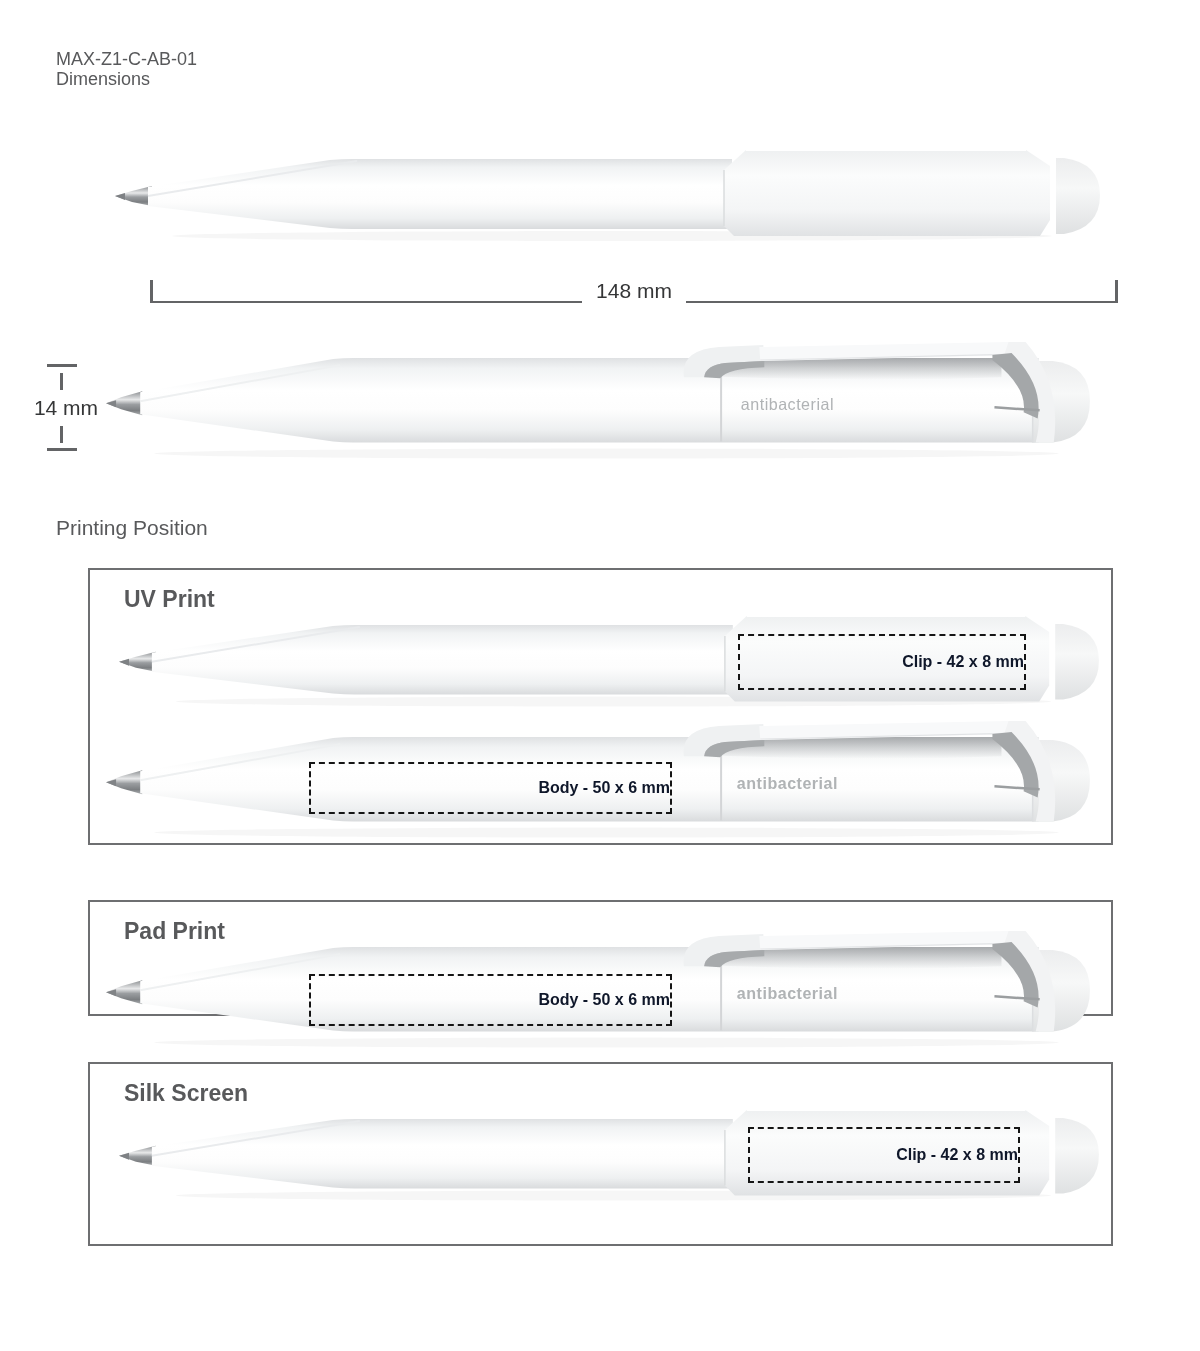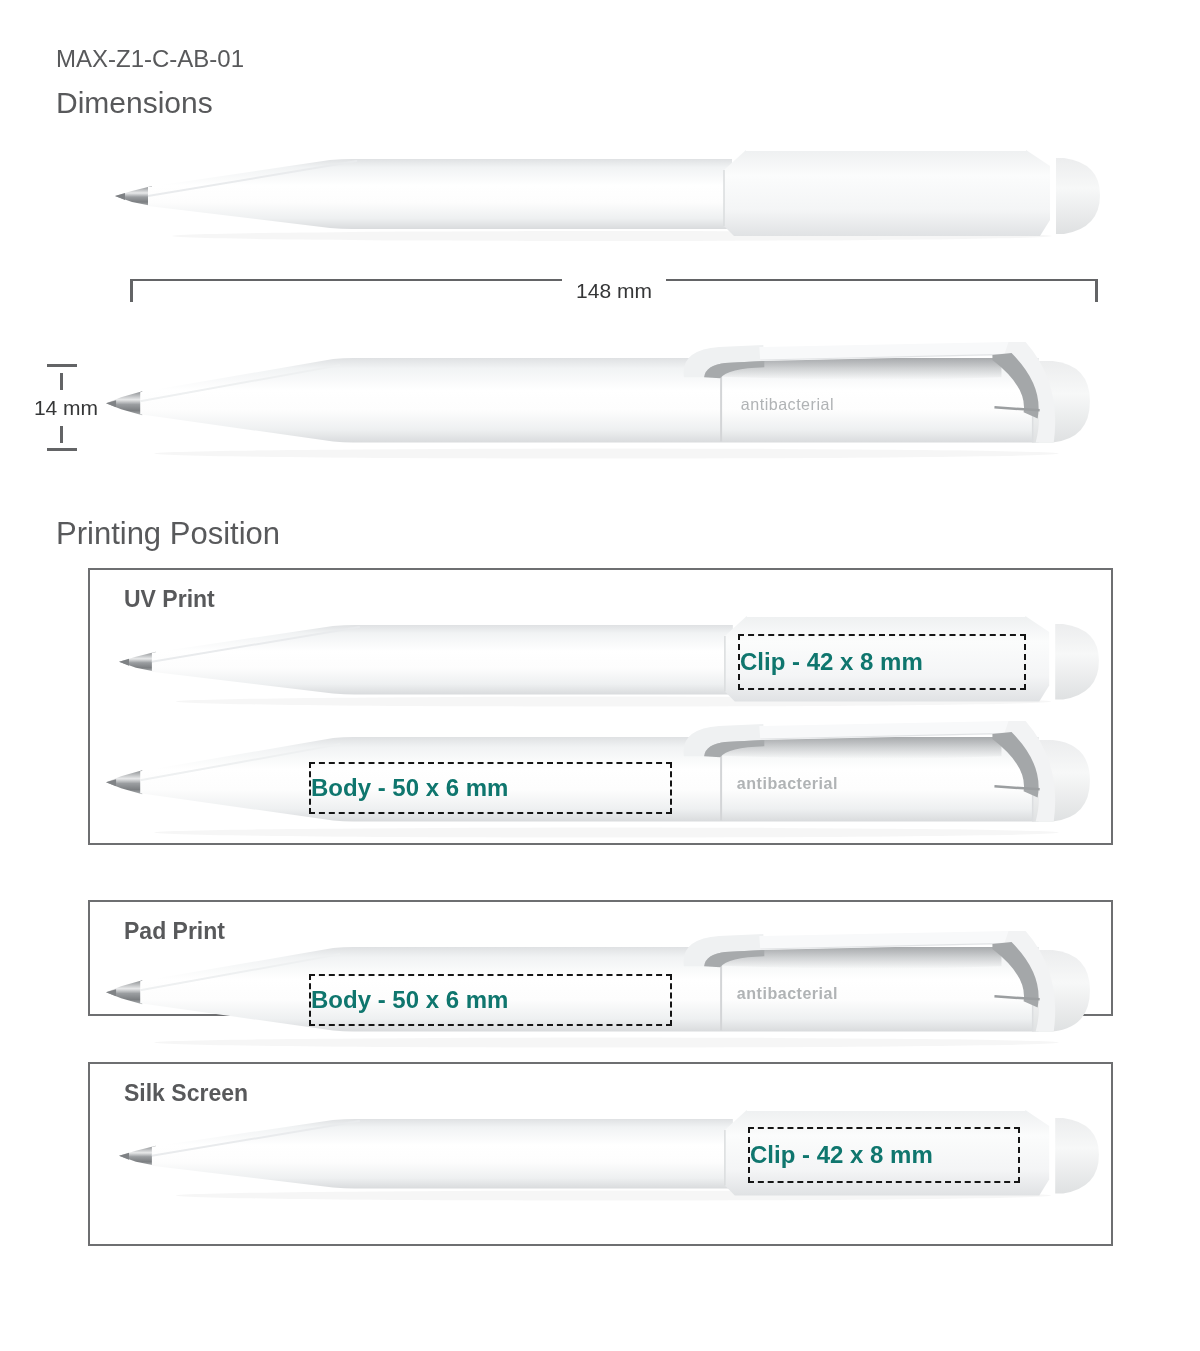--- a/index.html
+++ b/index.html
@@ -5,36 +5,36 @@
   * { margin:0; padding:0; box-sizing:border-box; }
   html,body { background:#ffffff; }
   .sheet {
     position:relative; width:1200px; height:1351px;
     background:var(--background,#ffffff);
     font-family:"Liberation Sans", sans-serif;
     overflow:hidden;
   }
   .doc-title {
     position:absolute; left:56px; top:46px;
-    font-size:24px; line-height:26px; color:var(--text_primary,#58595b);
+    font-size:18px; line-height:26px; color:var(--text_primary,#58595b);
   }
   .doc-subtitle {
-    position:absolute; left:56px; top:90px;
-    font-size:30px; line-height:26px; color:var(--text_primary,#58595b);
+    position:absolute; left:56px; top:66px;
+    font-size:18px; line-height:26px; color:var(--text_primary,#58595b);
   }
   .section-heading {
     position:absolute; left:56px; top:516px;
-    font-size:31px; color:var(--text_primary,#58595b);
+    font-size:21px; color:var(--text_primary,#58595b);
   }
   .pen { position:absolute; display:block; }
 
   
   .dim-h {
-    position:absolute; left:96px; top:279px; width:1002px; height:24px;
-    display:flex; align-items:flex-start;padding-left:34px;
+    position:absolute; left:116px; top:279px; width:1002px; height:24px;
+    display:flex; align-items:flex-end;padding-left:34px;
   }
   .dim-h .endbar { width:3px; height:23px; background:var(--dim_line,#636466); }
   .dim-h .dline { flex:1; height:2px; background:var(--dim_line,#636466); }
   .dim-h .dvalue { padding:0 14px; font-size:21px; color:var(--text_dark,#353637); white-space:nowrap; }
 
   
   .dim-v { position:absolute; left:28px; top:364px; width:76px; height:88px; }
   .dim-v .tick { position:absolute; left:19px; width:30px; height:3px; background:var(--dim_line,#636466); }
   .dim-v .tick.top { top:0; }
   .dim-v .tick.bottom { top:84px; }
@@ -54,22 +54,22 @@
   #box-uv   { top:568px;  height:277px; }
   #box-pad  { top:900px;  height:116px; }
   #box-silk { top:1062px; height:184px; }
   .section-label {
     position:absolute; left:34px; top:16px;
     font-size:23px; color:var(--text_primary,#58595b);
   }
 
   .print-area {
     position:absolute; border:2.5px dashed var(--dashed_border,#151515);
-    display:flex; align-items:center; justify-content:flex-start;
-    font-size:24px; color:#0f766e; z-index:5; background:transparent;
+    display:flex; align-items:center; justify-content:flex-end;
+    font-size:16px; color:#0f172a; z-index:5; background:transparent;
   }
   .area-uv-clip  { left:648px; top:64px;  width:288px; height:56px; }
   .area-uv-body  { left:219px; top:192px; width:363px; height:52px; }
   .area-pad-body { left:219px; top:72px;  width:363px; height:52px; }
   .area-silk-clip{ left:658px; top:63px;  width:272px; height:56px; }
 
   .pen-dim-top  { left:112px; top:146px; }
   .pen-dim-side { left:104px; top:341px; }
   .pen-uv-top   { left:26px;  top:42px; }
   .pen-uv-side  { left:14px;  top:150px; }

